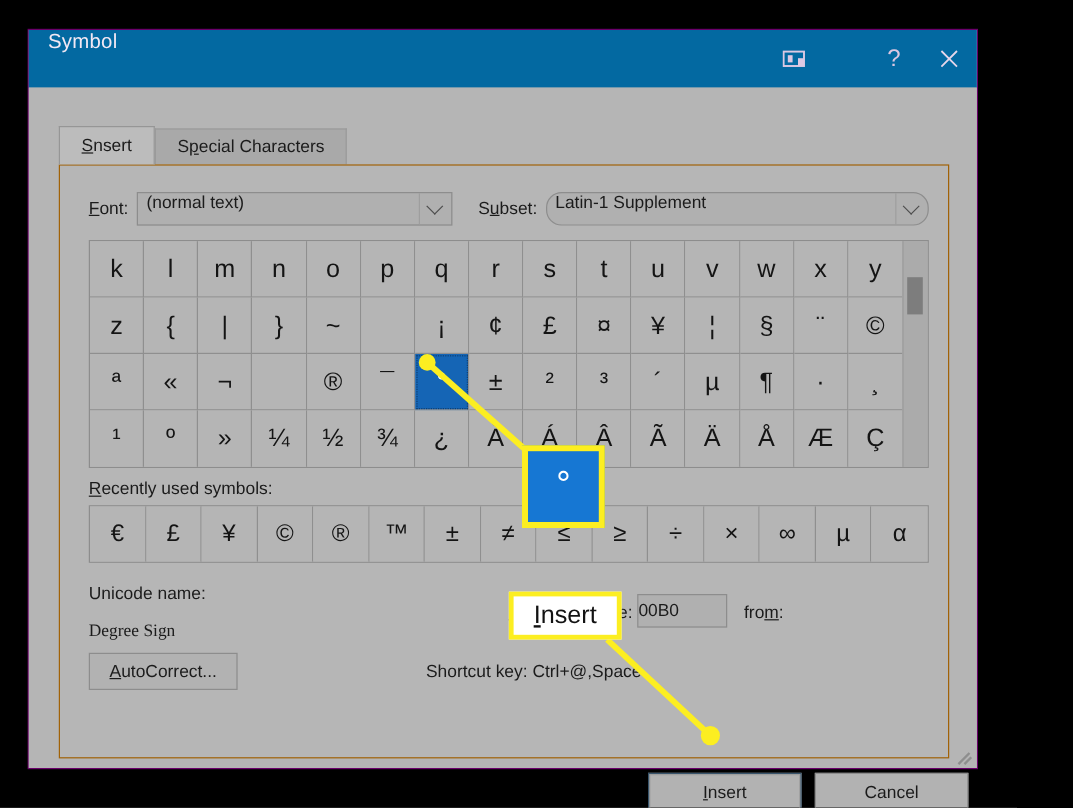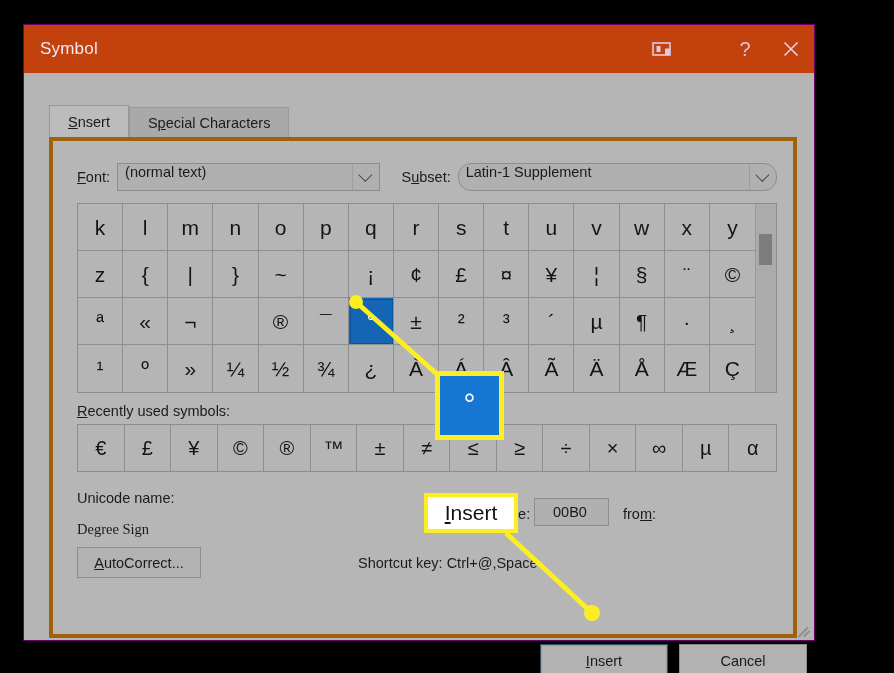--- a/index.html
+++ b/index.html
@@ -26,23 +26,23 @@
     height: 615px;
     background: #b5b5b5;
     box-shadow: 0 0 0 1px #6a006a;
     display: flex;
     flex-direction: column;
   }
 
   
   #titlebar {
     height: 48px;
-    background: #c2410c;
-    display: flex;
-    align-items: center;
+    background: #0369a1;
+    display: flex;
+    align-items: flex-start;
     flex: 0 0 auto;
     position: relative;
   }
   #titlebar .title {
     color: #f2e8f4;
     font-size: 17px;
     margin-left: 16px;
     letter-spacing: .2px;
   }
   #titlebar .tb-spacer { flex: 1 1 auto; }
@@ -99,21 +99,21 @@
   .tab .u { text-decoration: underline; }
 
   
   #tabpage {
     position: absolute;
     left: 25px;
     top: 64px;
     width: 740px;
     height: 493px;
     background: #b6b6b6;
-    border: 4px solid #a16207;
+    border: 1px solid #a16207;
   }
 
   .lbl {
     font-size: 14.5px;
     color: #1b1b1b;
     white-space: nowrap;
   }
   .lbl .u { text-decoration: underline; }
 
   
@@ -250,21 +250,21 @@
     top: 357px;
     width: 75px;
     height: 28px;
     background: #b0b0b0;
     border: 1px solid #8d8d8d;
     box-sizing: border-box;
     display: flex;
     align-items: center;
     font-size: 14.5px;
     color: #1b1b1b;
-    padding-left: 18px;
+    padding-left: 0;
   }
   #from-label { position: absolute; left: 570px; top: 365px; }
   #from-combo {
     position: absolute;
     left: 610px;
     top: 357px;
     width: 152px;
     height: 28px;
   }
 

